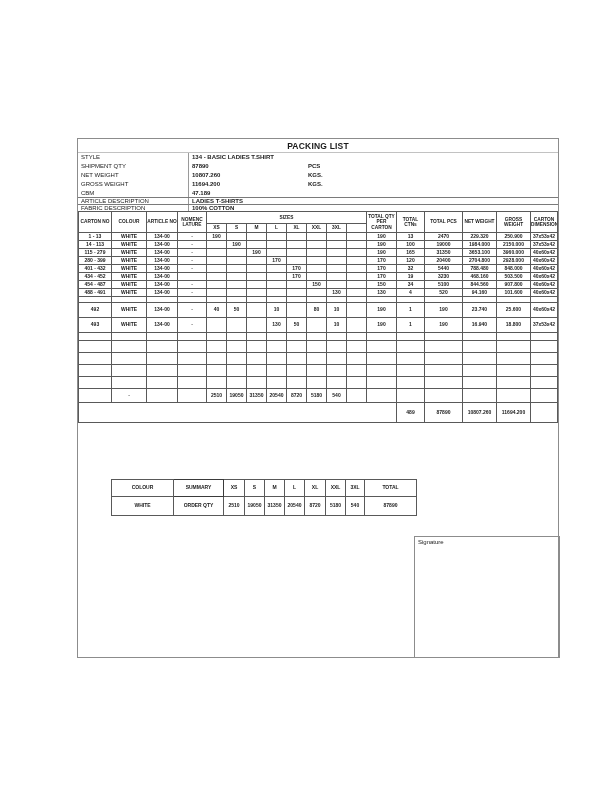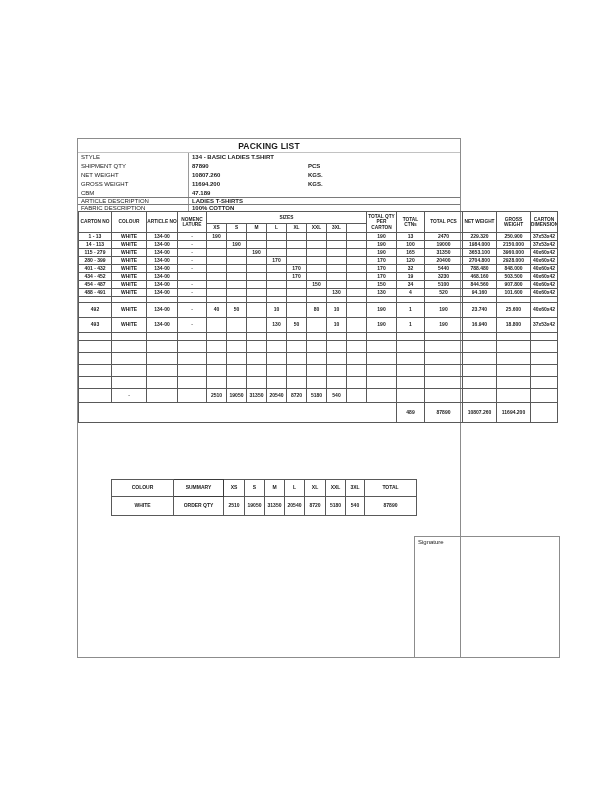--- a/index.html
+++ b/index.html
@@ -1,19 +1,19 @@
 <!DOCTYPE html>
 <html><head>
 <meta charset="utf-8">
 <style>
   *{margin:0;padding:0;box-sizing:border-box;}
   html,body{width:612px;height:792px;background:#ffffff;font-family:"Liberation Sans",sans-serif;color:#1a1a1a;}
   body{position:relative;overflow:hidden;}
 
-  .doc{position:absolute;left:77px;top:138px;width:384px;height:520px;border:1px solid #8c8c8c;background:#fff;}
+  .doc{position:absolute;left:77px;top:138px;width:482px;height:520px;border:1px solid #8c8c8c;background:#fff;}
 
   .title-row{height:14px;display:flex;align-items:center;justify-content:center;
     font-size:8.5px;font-weight:bold;letter-spacing:.2px;border-bottom:1px solid #c2c2c2;}
 
   .info-block{height:44px;}
   .info-row{display:flex;height:8.8px;font-size:6px;align-items:center;}
   .info-label{width:110px;padding-left:3px;}
   .info-value{width:120px;height:100%;border-left:1px solid #9a9a9a;padding-left:3px;font-weight:bold;display:flex;align-items:center;}
   .info-unit{font-weight:bold;}
 

